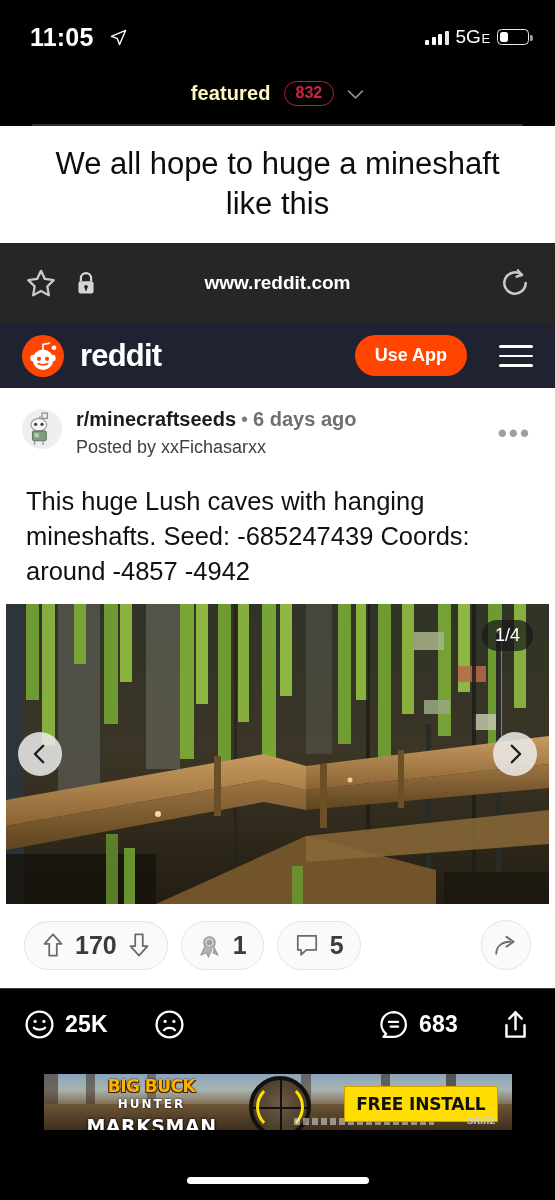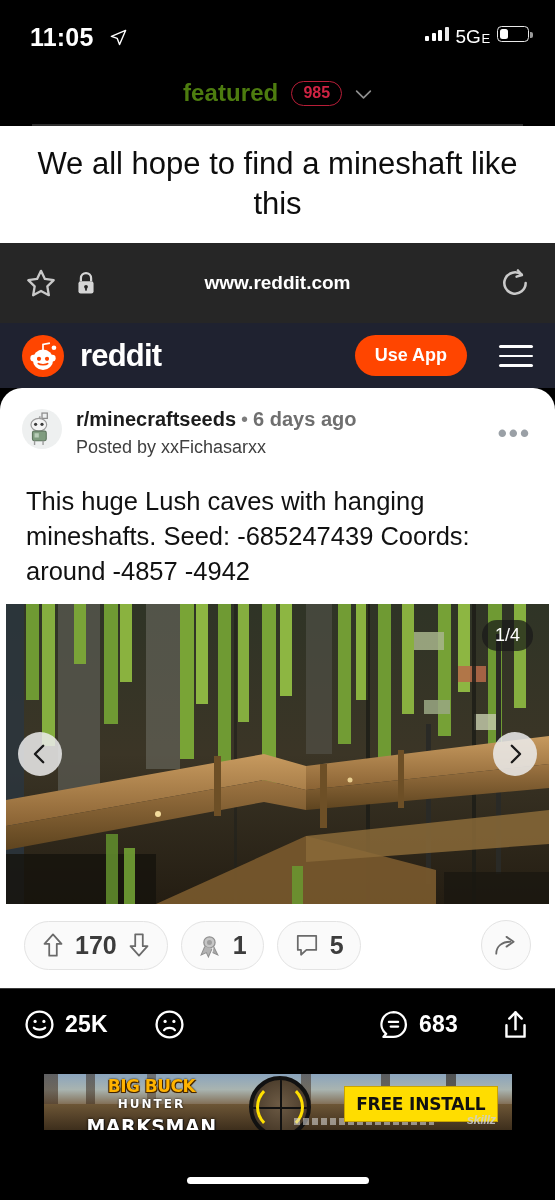--- a/index.html
+++ b/index.html
@@ -11,21 +11,21 @@
   }
 
   
   .statusbar{
     height:60px; background:#000; display:flex; align-items:center;
     justify-content:space-between; padding:14px 26px 0 30px; color:#fff;
   }
   .sb-left{ display:flex; align-items:center; gap:16px; }
   .sb-time{ font-size:25px; font-weight:600; letter-spacing:.2px; color:#fff; }
   .loc-arrow{ width:17px; height:17px; display:block; }
-  .sb-right{ display:flex; gap:7px; }
+  .sb-right{ display:flex; align-items:center; gap:7px; }
   .bars{ display:flex; align-items:flex-end; gap:2.5px; height:15px; }
   .bars i{ display:block; width:4px; background:#fff; border-radius:1px; }
   .bars i:nth-child(1){ height:5px; }
   .bars i:nth-child(2){ height:8px; }
   .bars i:nth-child(3){ height:11px; }
   .bars i:nth-child(4){ height:14px; background:#e8e8e8; }
   .net{ font-size:19px; font-weight:500; letter-spacing:-.2px; display:flex; align-items:baseline; }
   .net .sub{ font-size:13px; margin-left:1px; }
   .batt{
     width:32px; height:16px; border:1.8px solid #e9e9e9; border-radius:4.5px;
@@ -35,21 +35,21 @@
     content:""; position:absolute; right:-4.5px; top:5px; width:2.5px; height:6px;
     background:#9a9a9a; border-radius:0 2px 2px 0;
   }
   .batt .fill{ height:100%; background:#fff; border-radius:2.5px; }
 
   
   .app-header{
     height:66px; background:#000; display:flex; align-items:center;
     justify-content:center; gap:13px; position:relative;
   }
-  .feat-title{ font-size:24px; font-weight:700; color:#4d7c0f; letter-spacing:.1px; }
+  .feat-title{ font-size:20px; font-weight:700; color:#fef9c3; letter-spacing:.1px; }
   .feat-badge{
     border:1.7px solid #b81e38; color:#cf2343; font-size:16px; font-weight:700;
     border-radius:14px; padding:3px 11px 4px; line-height:1;
   }
   .chev-down{ width:17px; height:11px; display:block; margin-top:3px; }
   .header-rule{
     position:absolute; bottom:0; left:32px; right:32px; height:2px; background:#2e2e2e;
   }
 
   
@@ -82,21 +82,21 @@
   }
   .wordmark{ color:#fff; font-size:31px; font-weight:700; letter-spacing:-.8px; margin-left:4px; }
   .use-app{
     margin-left:auto; background:#ff4500; color:#fff; font-size:18px; font-weight:700;
     border:none; border-radius:22px; padding:10px 20px; cursor:pointer;
   }
   .hamburger{ width:34px; display:flex; flex-direction:column; gap:7px; margin-left:20px; cursor:pointer; }
   .hamburger span{ display:block; height:2.6px; background:#fff; border-radius:2px; }
 
   
-  .post{ background:#fff;border-radius:22px; }
+  .post{ background:#fff; }
   .post-head{ display:flex; align-items:flex-start; padding:18px 22px 0 22px; }
   .sub-avatar{
     width:40px; height:40px; border-radius:50%; background:#eef0f0; flex:none;
     display:flex; align-items:center; justify-content:center; overflow:hidden; margin-top:3px;
   }
   .post-meta{ margin-left:14px; flex:1; }
   .meta-line1{ font-size:20px; color:#1c1c1c; font-weight:700; line-height:1.35; }
   .meta-line1 .dot-sep{ color:#7c7c7c; font-weight:400; margin:0 5px; }
   .meta-line1 .ago{ color:#6f6f6f; font-weight:700; }
   .meta-line2{ font-size:18px; color:#404040; margin-top:4px; }
@@ -240,28 +240,28 @@
         <span class="sub">E</span>
     </span>
     <span class="batt">
         <span class="fill" style="width:32%"></span>
       </span>
   </div>
 </div>
 
 <div class="app-header">
   <span class="feat-title">featured</span>
-  <span class="feat-badge">985</span>
+  <span class="feat-badge">832</span>
   <svg class="chev-down" viewBox="0 0 24 16">
     <path d="M2 3l10 10L22 3" fill="none" stroke="#8e8e8e" stroke-width="2.4" stroke-linecap="round" stroke-linejoin="round"></path>
   </svg>
   <span class="header-rule"></span>
 </div>
 
-<div class="meme-title">We all hope to find a mineshaft like this</div>
+<div class="meme-title">We all hope to huge a mineshaft like this</div>
 
 <div class="browser-bar">
   <div class="bb-left">
     <svg class="ico" width="34" height="33" viewBox="0 0 24 24">
       <path d="M12 2.8l2.85 5.9 6.4.9-4.65 4.5 1.1 6.4L12 17.45 6.3 20.5l1.1-6.4L2.75 9.6l6.4-.9z" fill="none" stroke="#c9c9c9" stroke-width="1.7" stroke-linejoin="round"></path>
     </svg>
     <svg class="ico" width="20" height="25" viewBox="0 0 18 22">
       <path d="M4.4 9V6.2a4.6 4.6 0 019.2 0V9" fill="none" stroke="#d6d6d6" stroke-width="2"></path>
       <rect x="2.2" y="9" width="13.6" height="11" rx="2" fill="#d6d6d6"></rect>
       <circle cx="9" cy="14" r="1.7" fill="#262626"></circle>

